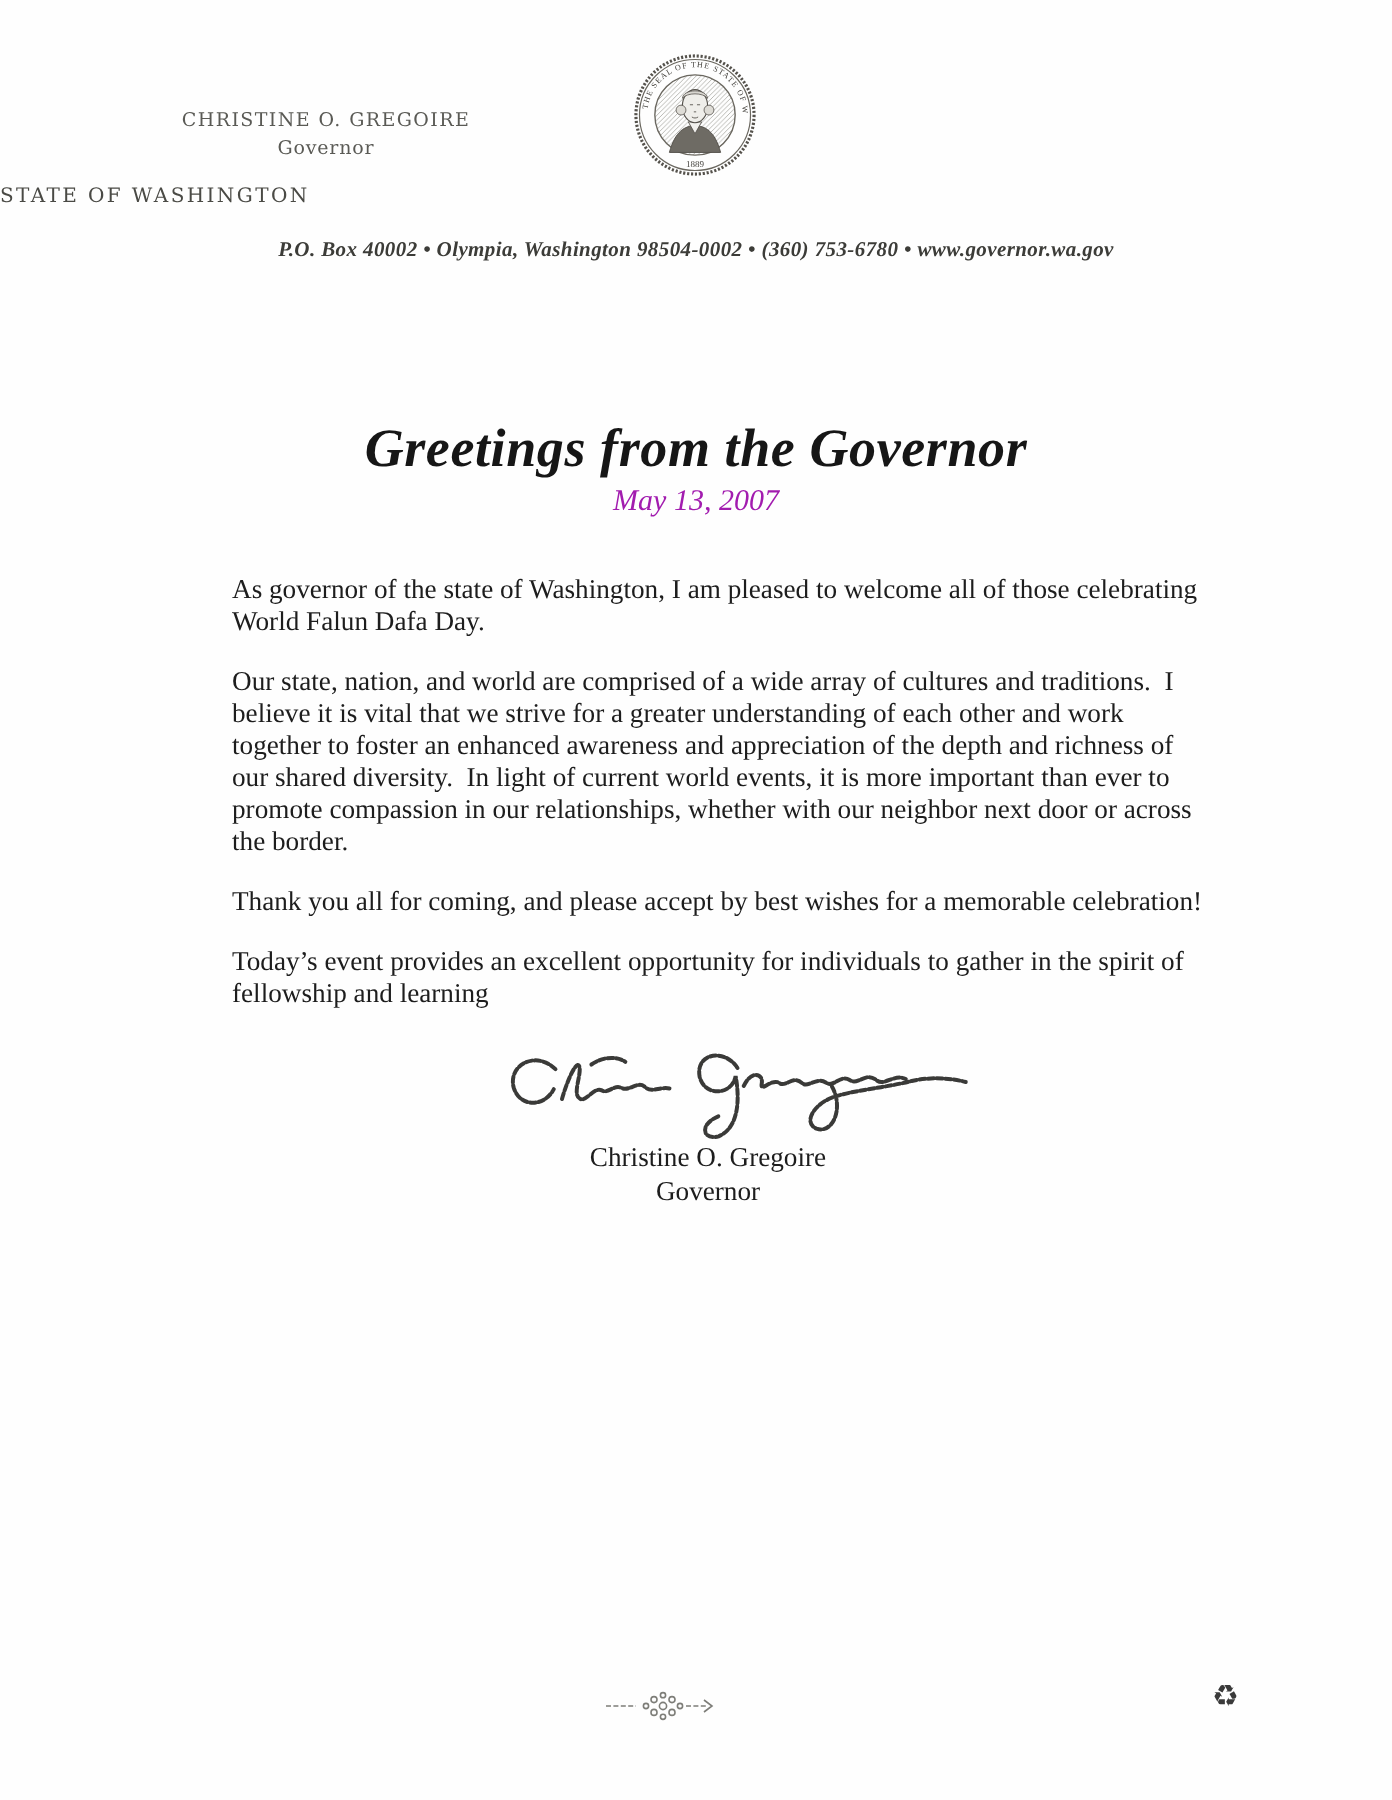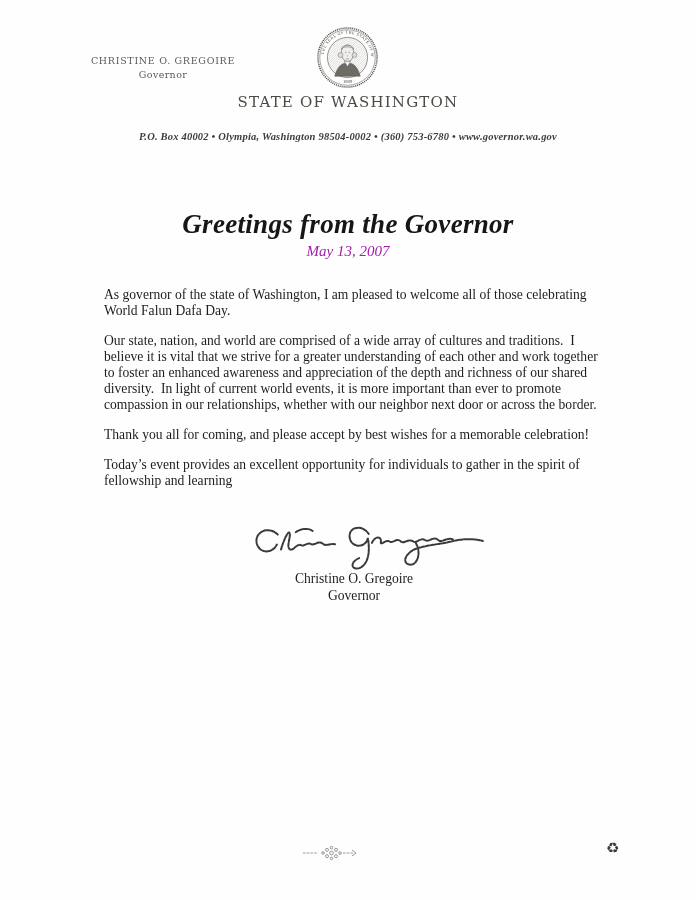--- a/index.html
+++ b/index.html
@@ -15,46 +15,46 @@
   
   .gov-name-block{
     position:absolute;left:88px;top:55px;width:150px;
     text-align:center;color:#5a5a55;
     font-family:"DejaVu Serif", serif;
   }
   .gov-name{font-size:9.5px;letter-spacing:0.7px;}
   .gov-title{font-size:9.5px;margin-top:3px;letter-spacing:0.4px;}
   .seal{position:absolute;left:316px;top:26px;width:63px;height:63px;}
   .state-line{
-    position:absolute;left:0;right:0;top:93px;text-align:center;
-    font-size:15px;letter-spacing:1.2px;color:#4a4a45;
+    position:absolute;left:0;right:0;top:93px;
+    font-size:10px;letter-spacing:1.2px;color:#4a4a45;
     font-family:"DejaVu Serif", serif;
   }
   .office-line{
     position:absolute;left:0;right:0;top:104px;text-align:center;
     font-size:18px;letter-spacing:2px;color:#55554f;
     font-family:"DejaVu Serif", serif;
   }
   .address-line{
-    position:absolute;left:0;right:0;top:131px;text-align:center;
+    position:absolute;left:0;right:0;top:120px;text-align:center;
     font-size:10.5px;font-style:italic;font-weight:bold;
     color:#3c3c38;letter-spacing:0.2px;
   }
   
   .title-block{position:absolute;left:0;right:0;top:209px;text-align:center;}
   .letter-title{
     font-size:27px;font-weight:bold;font-style:italic;
     color:#161616;letter-spacing:0.3px;
   }
   .letter-date{font-size:15px;font-style:italic;margin-top:3px;color:#a21caf;}
   .body-text{
     position:absolute;left:100px;top:287px;width:508px;
     font-size:13.6px;line-height:16px;color:#1d1d1d;
   }
-  .body-text p{margin:0 0 14px 4px;white-space:pre-wrap;}
+  .body-text p{margin:0 0 14px 16px;white-space:pre-wrap;}
   
   .sig-block{
     position:absolute;left:100px;top:521px;width:508px;
     text-align:center;font-size:13.6px;color:#1d1d1d;
   }
   .closing{margin-bottom:1px;}
   .signature-svg{display:block;margin:0 auto;transform:translateX(14px) rotate(-1deg);}
   .signer-name{margin-top:-6px;}
   .signer-title{margin-top:1px;}
   

